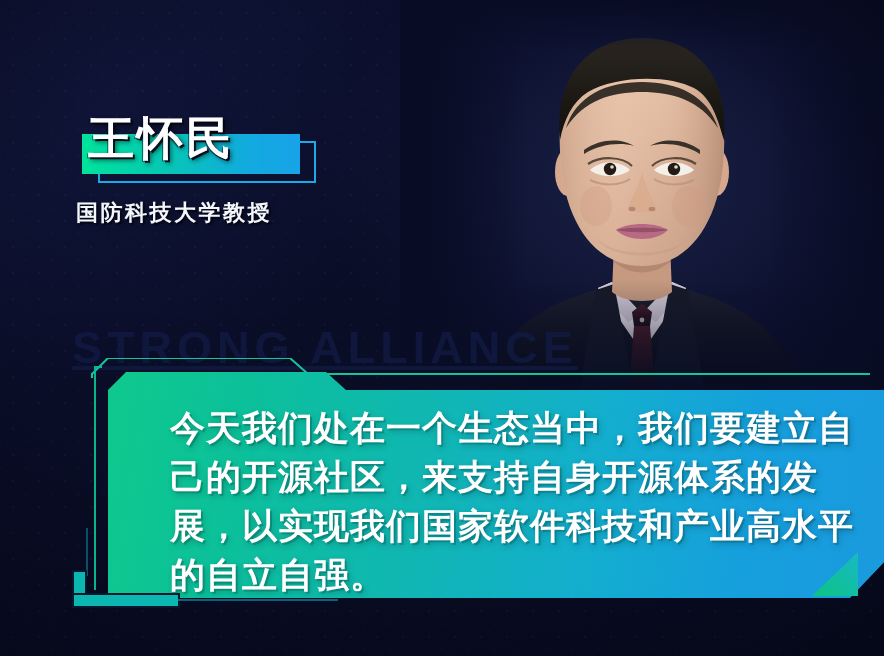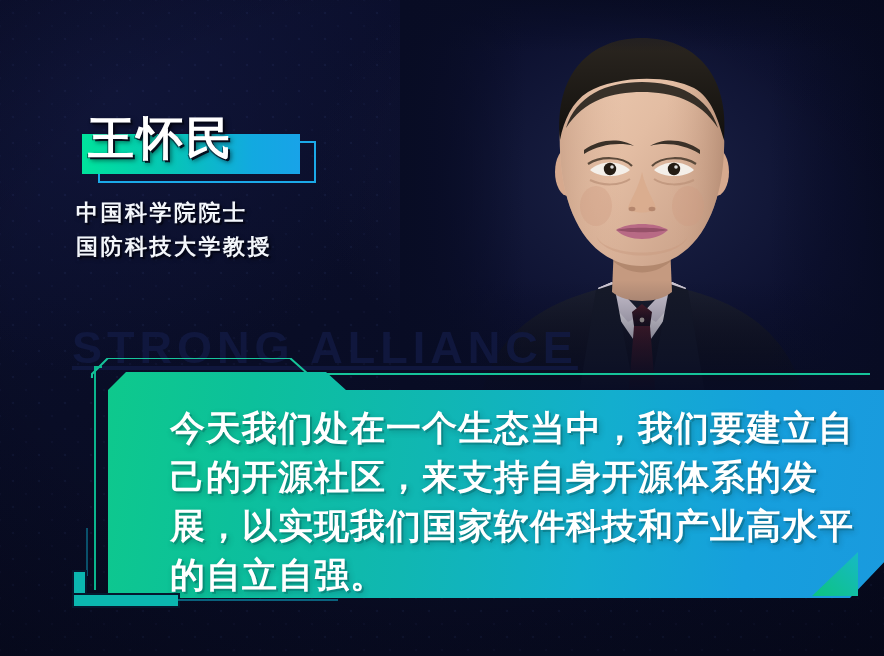--- a/index.html
+++ b/index.html
@@ -266,21 +266,20 @@
 
   <div class="watermark">STRONG ALLIANCE</div>
 
   <div class="name-block">
     <div class="name-bar-outline"></div>
     <div class="name-bar"></div>
     <div class="name-text">王怀民</div>
   </div>
 
   <div class="titles">
-    <div class="title-line">中国科学院院士</div>
     <div class="title-line">国防科技大学教授</div>
   </div>
 
   <div class="quote-zone">
 
     <div class="quote-outline">
       <svg width="780" height="22" viewBox="0 0 780 22" aria-hidden="true">
         <path d="M2 20 L2 16 L18 0 L200 0 L218 16 L780 16" fill="none" stroke="#16c49a" stroke-width="2"></path>
       </svg>
     </div>

